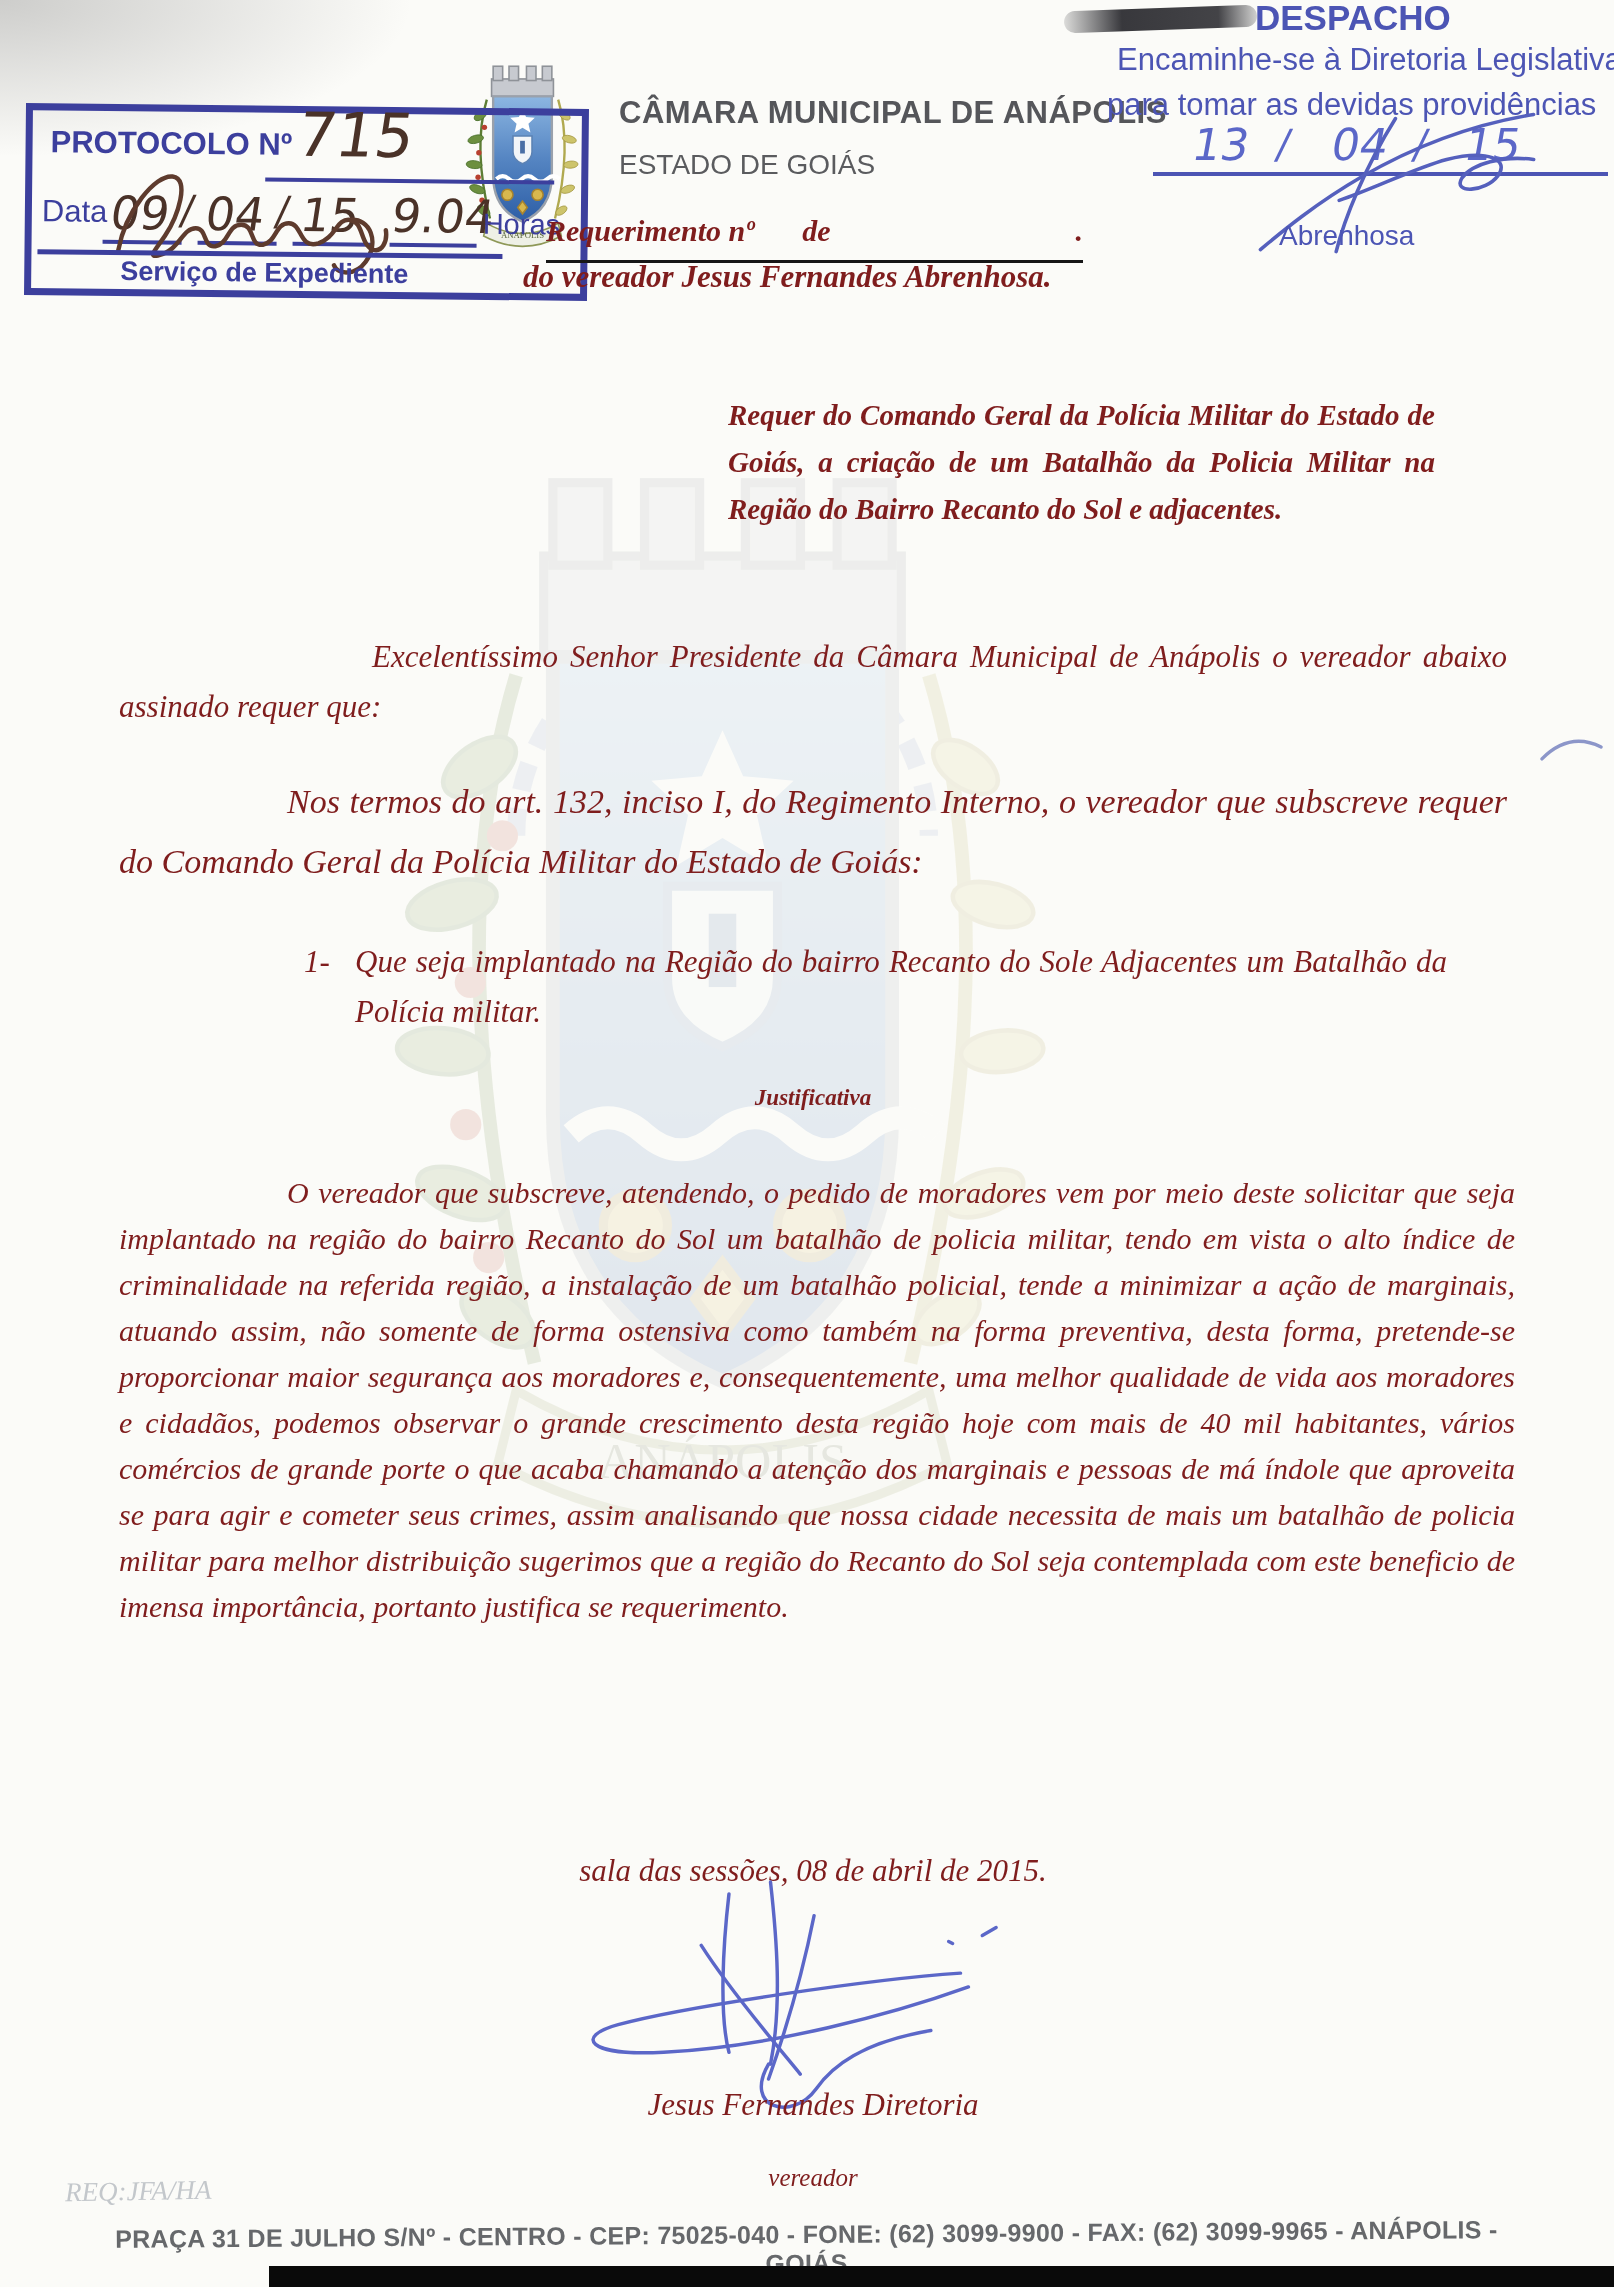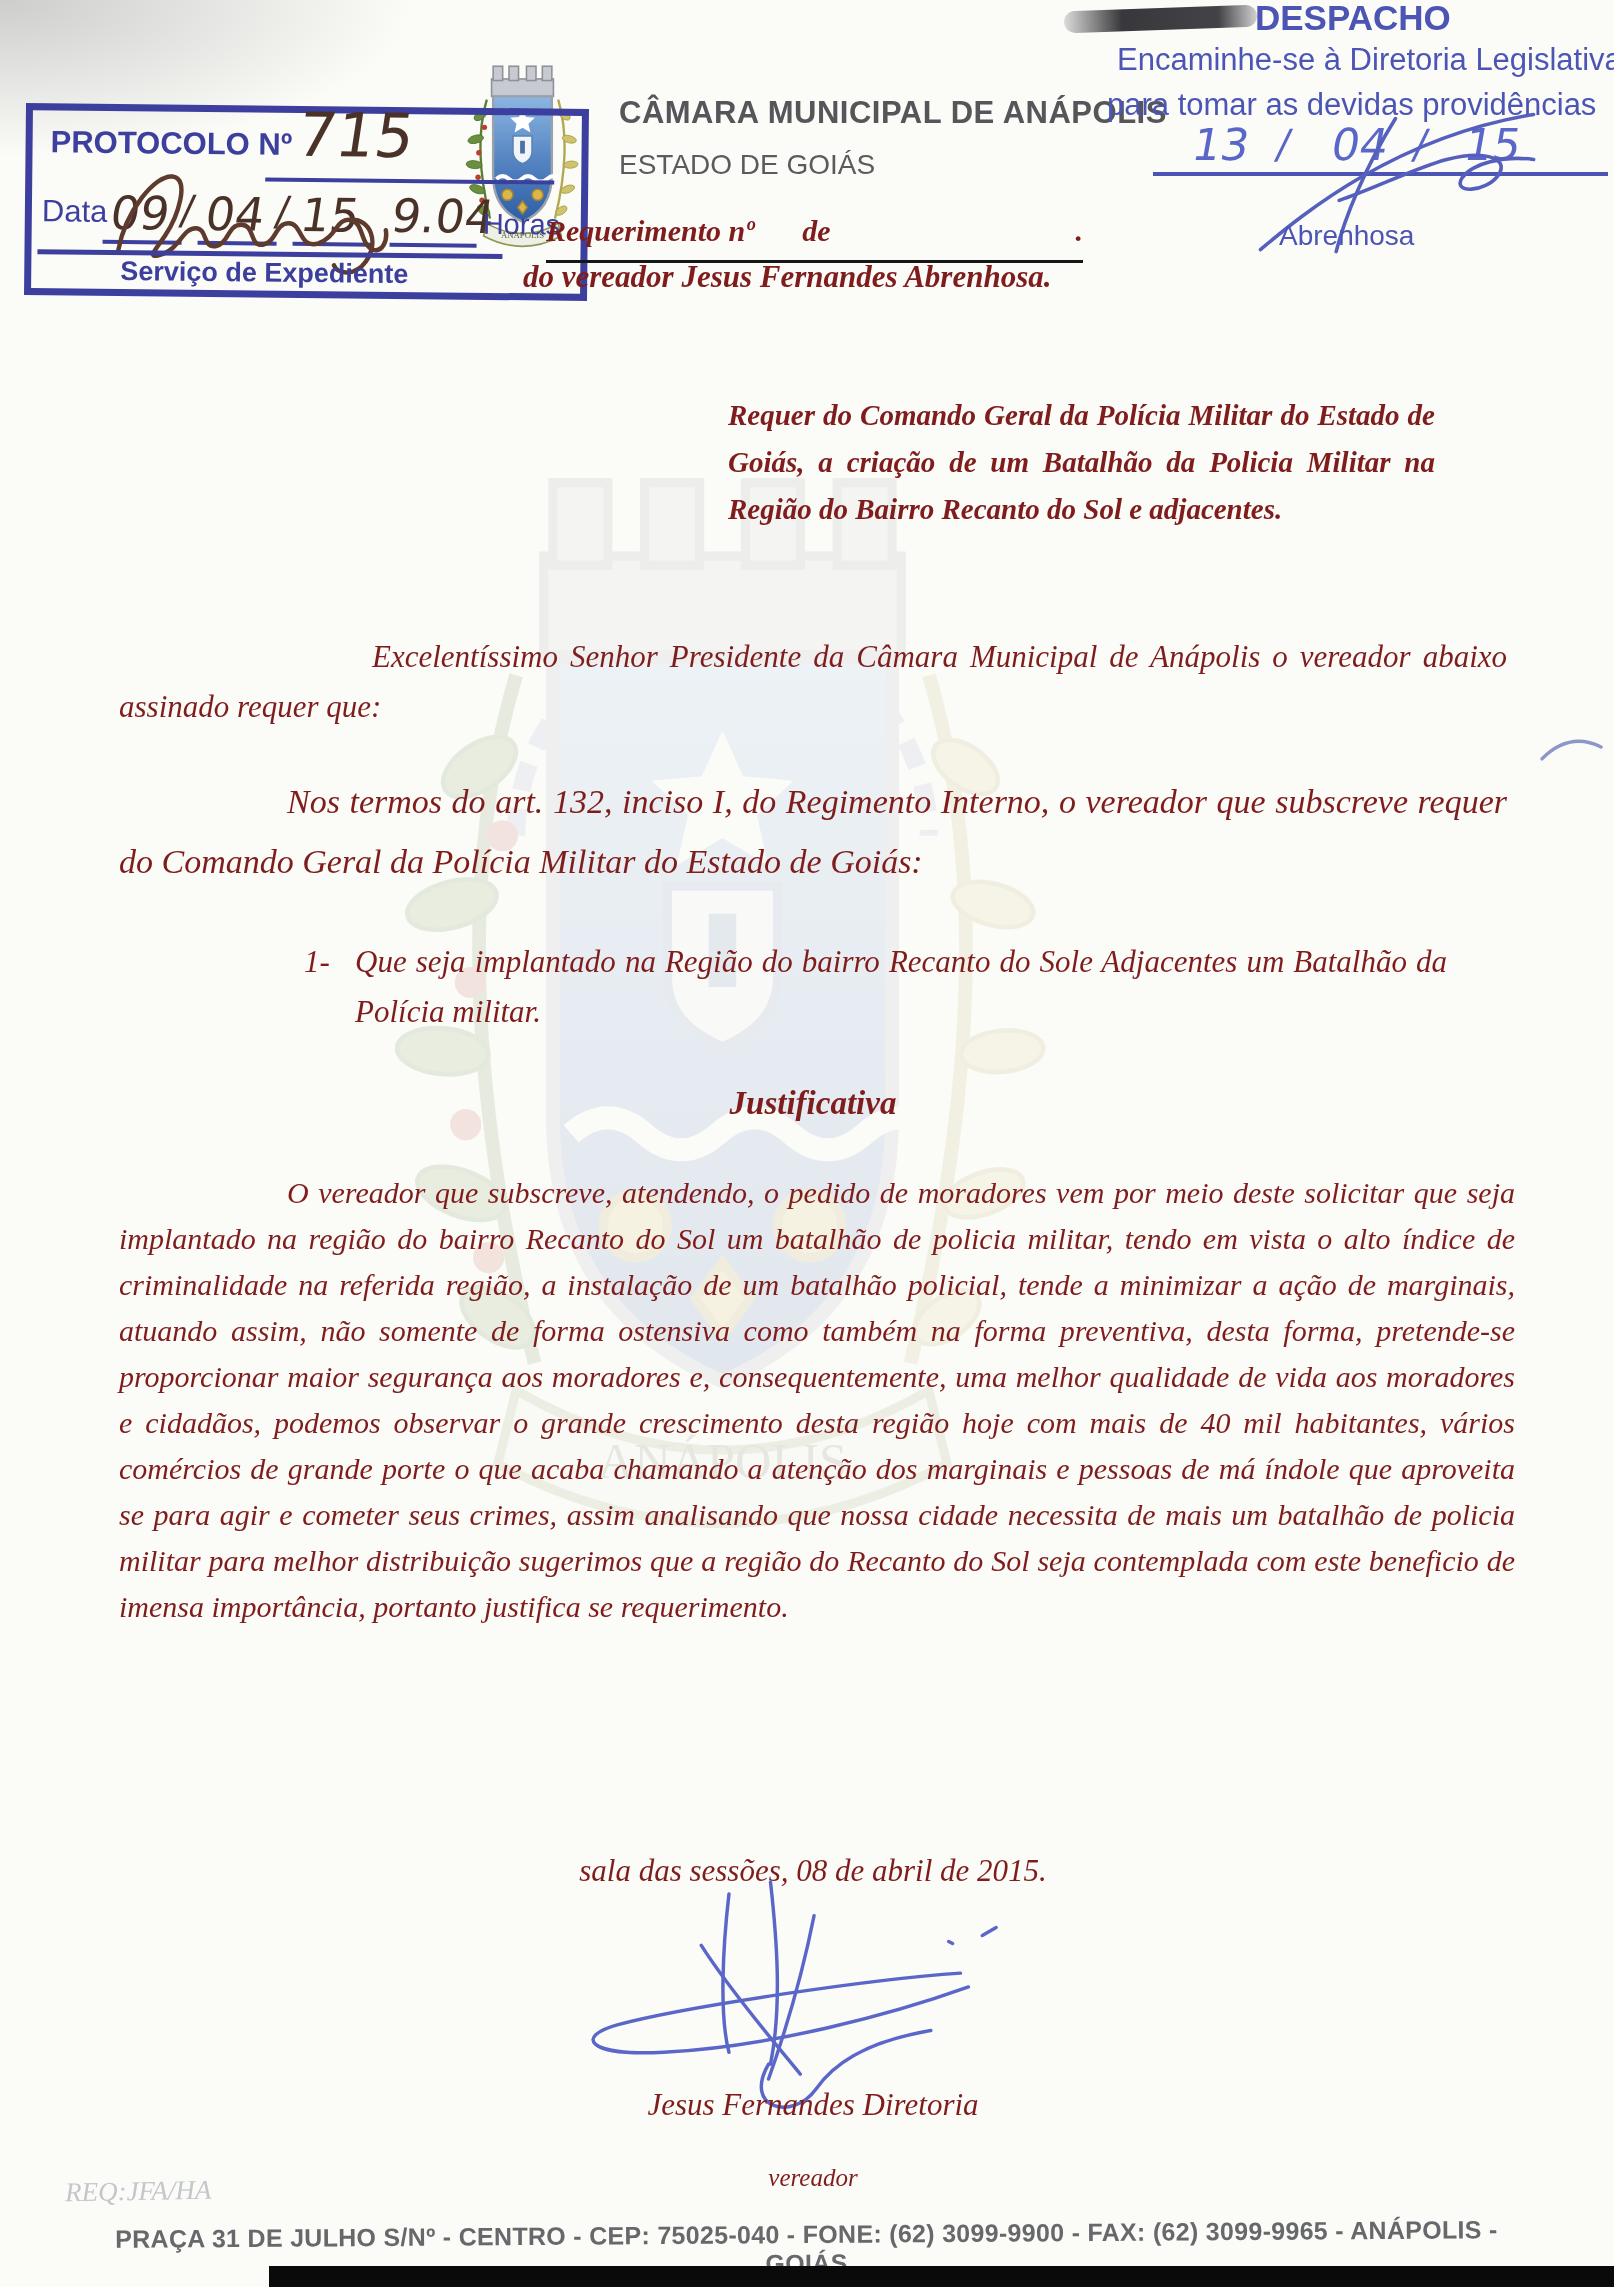--- a/index.html
+++ b/index.html
@@ -150,21 +150,21 @@
 
   <div class="abs it just" style="left:119px;top:632px;width:1388px;font-size:31px;line-height:50px;text-indent:253px;">Excelentíssimo Senhor Presidente da Câmara Municipal de Anápolis o vereador abaixo assinado requer que:</div>
 
   <div class="abs it just" style="left:119px;top:772px;width:1388px;font-size:34px;line-height:60px;text-indent:168px;">Nos termos do art. 132, inciso I, do Regimento Interno, o vereador que subscreve requer do Comando Geral da Polícia Militar do Estado de Goiás:</div>
 
   <div class="abs it" style="left:304px;top:937px;width:1143px;font-size:31px;line-height:50px;display:flex;">
     <span style="width:51px;flex:none;">1-</span>
     <span class="just" style="flex:1;">Que seja implantado na Região do bairro Recanto do Sole Adjacentes um Batalhão da Polícia militar.</span>
   </div>
 
-  <div class="abs it bold center" style="left:119px;top:1085px;width:1388px;font-size:33px;font-style:italic;">Justificativa</div>
+  <div class="abs it bold center" style="left:119px;top:1085px;width:1388px;font-size:23px;font-style:italic;">Justificativa</div>
   <div class="abs it just" style="left:119px;top:1170px;width:1396px;font-size:30px;line-height:46px;text-indent:168px;">O vereador que subscreve, atendendo, o pedido de moradores vem por meio deste solicitar que seja implantado na região do bairro Recanto do Sol um batalhão de policia militar, tendo em vista o alto índice de criminalidade na referida região, a instalação de um batalhão policial, tende a minimizar a ação de marginais, atuando assim, não somente de forma ostensiva como também na forma preventiva, desta forma, pretende-se proporcionar maior segurança aos moradores e, consequentemente, uma melhor qualidade de vida aos moradores e cidadãos, podemos observar o grande crescimento desta região hoje com mais de 40 mil habitantes, vários comércios de grande porte o que acaba chamando a atenção dos marginais e pessoas de má índole que aproveita se para agir e cometer seus crimes, assim analisando que nossa cidade necessita de mais um batalhão de policia militar para melhor distribuição sugerimos que a região do Recanto do Sol seja contemplada com este beneficio de imensa importância, portanto justifica se requerimento.</div>
 
   <div class="abs it center" style="left:119px;top:1853px;width:1388px;font-size:31px;">sala das sessões, 08 de abril de 2015.</div>
 
   <svg class="abs" style="left:535px;top:1876px;overflow:visible;" width="475" height="218" viewBox="0 0 480 220">
     <g fill="none" stroke="#5b67c8" stroke-width="3.5" stroke-linecap="round">
       <path d="M196,18 C190,70 186,140 196,178"></path>
       <path d="M238,6 C244,60 250,130 238,190"></path>
       <path d="M168,70 C200,120 252,180 268,200"></path>
       <path d="M282,40 C270,100 252,160 236,205"></path>

